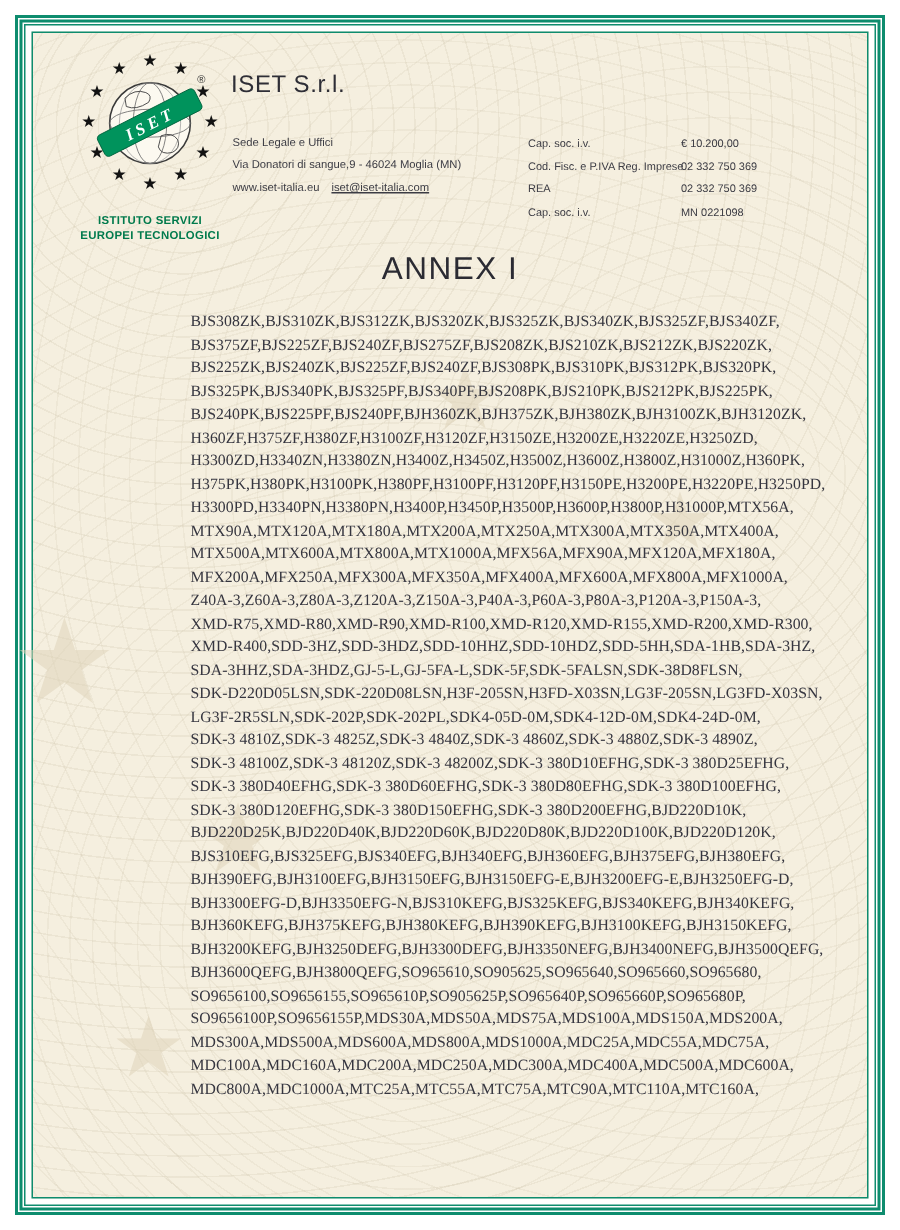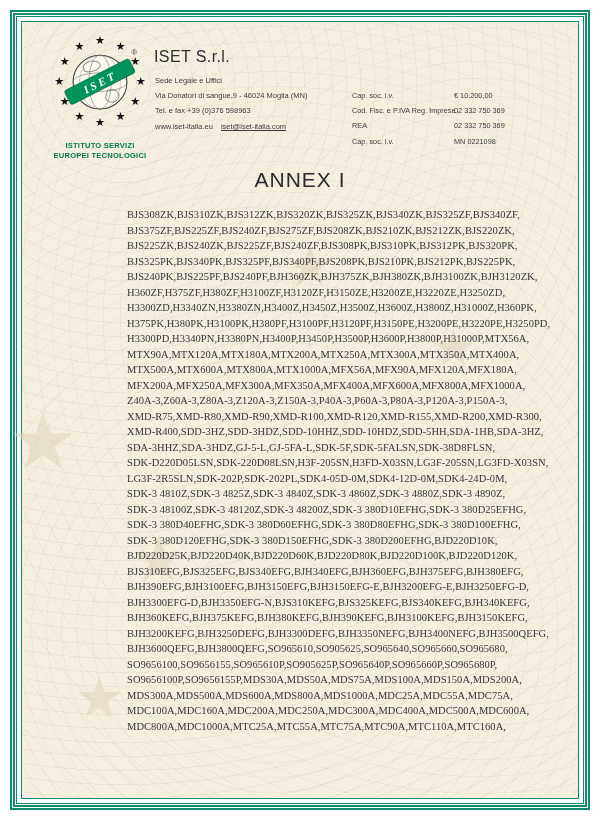--- a/index.html
+++ b/index.html
@@ -23,21 +23,21 @@
     background-image:
       repeating-radial-gradient(circle at 18% 8%, rgba(203,193,168,.22) 0 1px, transparent 1px 14px),
       repeating-radial-gradient(circle at 82% 38%, rgba(203,193,168,.18) 0 1px, transparent 1px 17px),
       repeating-radial-gradient(circle at 45% 78%, rgba(203,193,168,.18) 0 1px, transparent 1px 15px);
   }
   .wm-star{position:absolute;color:rgba(222,212,186,.55);pointer-events:none;line-height:1;}
   
   .logo-block{position:absolute;left:12px;top:10px;width:132px;text-align:center;}
   .logo-caption{margin-top:1px;color:var(--caption-green);font-weight:bold;font-size:7.6px;line-height:9.5px;letter-spacing:.2px;}
   .company-name{position:absolute;left:132px;top:26px;font-size:16px;color:#2e2e36;letter-spacing:.4px;}
-  .addr{position:absolute;left:133px;top:51px;font-size:7.5px;color:#3c3c44;}
+  .addr{position:absolute;left:133px;top:65px;font-size:7.5px;color:#3c3c44;}
   .addr .row{height:15.2px;line-height:15.2px;white-space:nowrap;}
   .addr a{color:#3c3c44;text-decoration:none;}
   .addr .email{text-decoration:underline;margin-left:8px;}
   .registry{position:absolute;left:330px;top:66px;width:215px;font-size:7.3px;color:#3c3c44;}
   .registry .row{position:relative;height:15.2px;line-height:15.2px;white-space:nowrap;}
   .registry .val{position:absolute;left:102px;top:0;}
   
   .annex-title{position:absolute;left:0;top:146px;width:100%;text-align:center;margin:0;
     font-family:Liberation Sans, sans-serif;font-weight:normal;font-size:21px;letter-spacing:1px;color:#2b2b33;}
   .codes{position:absolute;left:105px;top:185px;font-family:"Liberation Serif",serif;
@@ -96,21 +96,20 @@
                 <div>ISTITUTO SERVIZI</div>
                 <div>EUROPEI TECNOLOGICI</div>
               </div>
             </div>
 
             <div class="company-name">ISET S.r.l.</div>
 
             <div class="addr">
               <div class="row">Sede Legale e Uffici</div>
               <div class="row">Via Donatori di sangue,9 - 46024 Moglia (MN)</div>
-              <div class="row">Tel. e fax +39 (0)376 598963</div>
               <div class="row">
                 <a href="#" class="website">www.iset-italia.eu</a><a href="#" class="email">iset@iset-italia.com</a>
               </div>
             </div>
 
             <div class="registry">
               <div class="row">
                 <span>Cap. soc. i.v.</span>
                 <span class="val">€ 10.200,00</span>
               </div>

